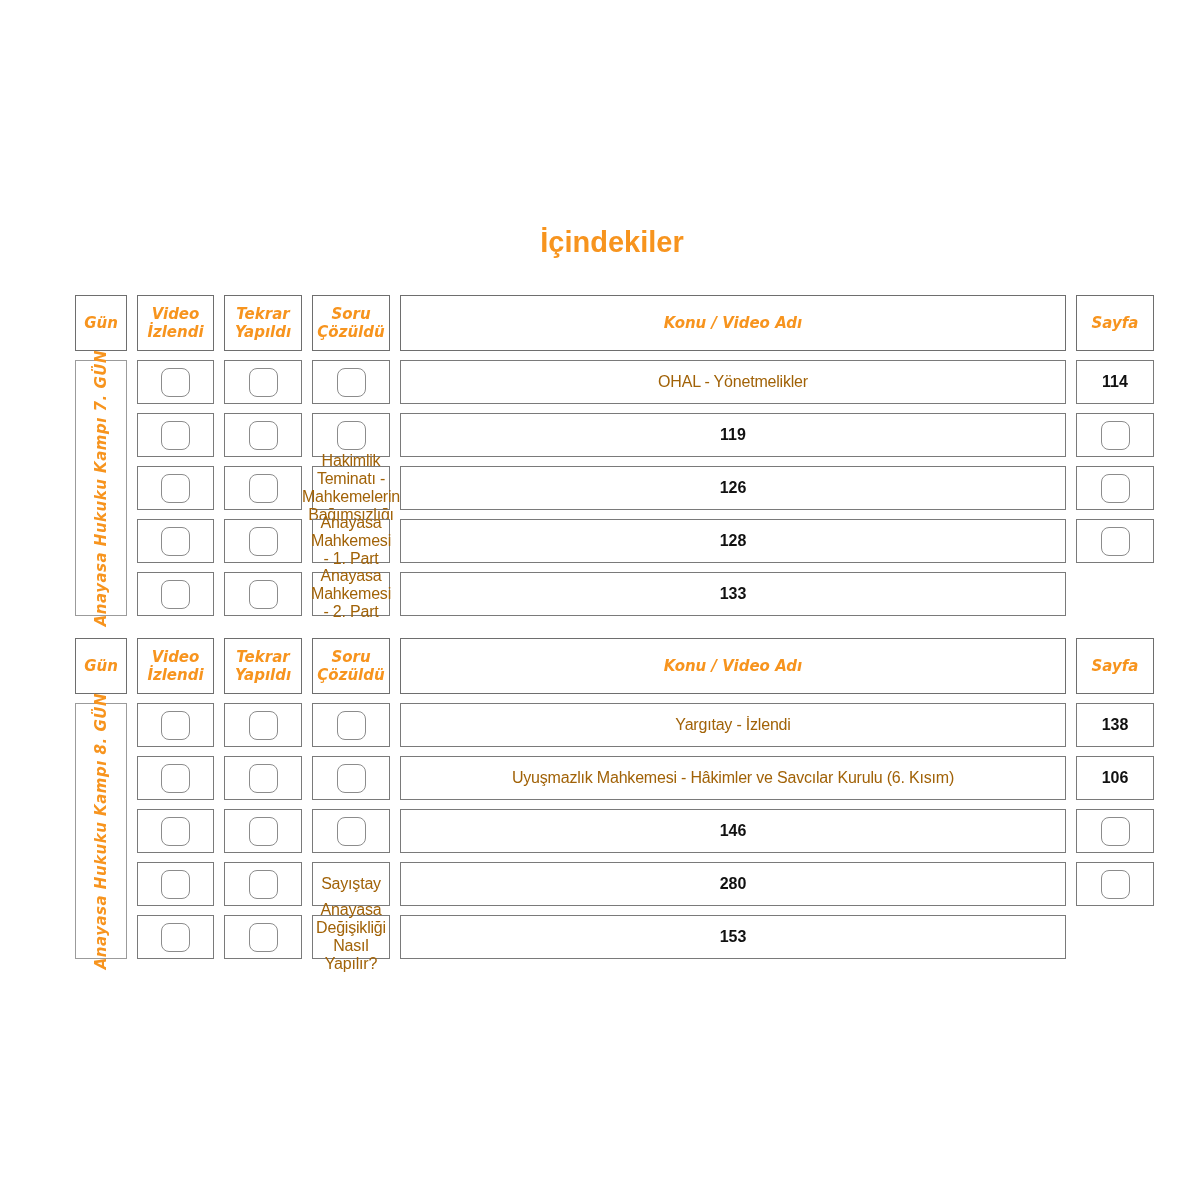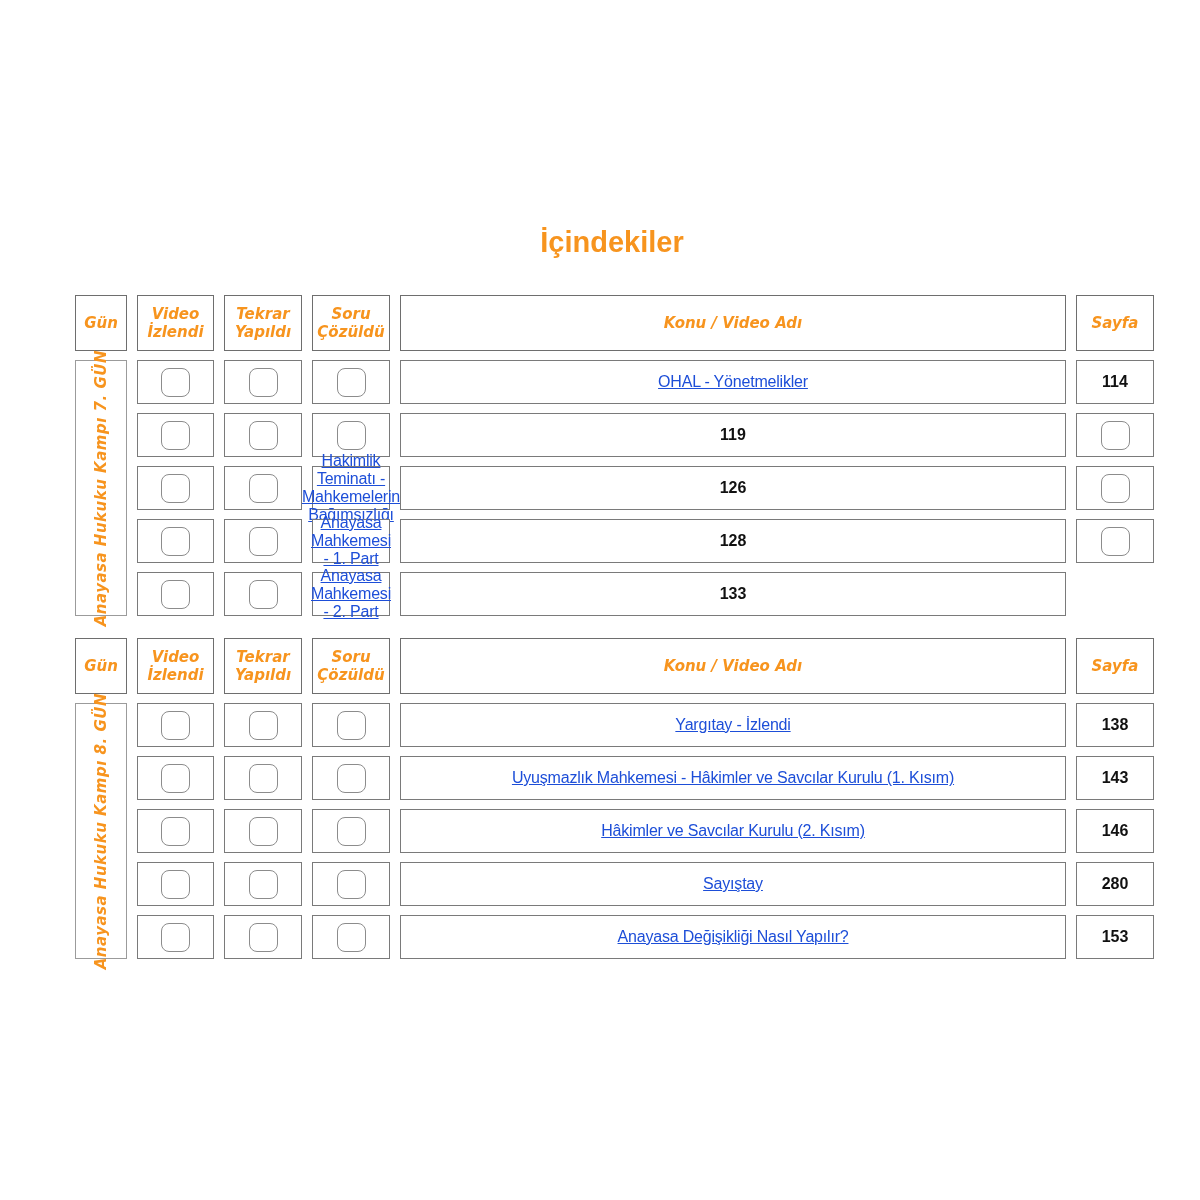--- a/index.html
+++ b/index.html
@@ -78,24 +78,23 @@
     width: 29px; height: 29px;
     border: 1px solid #8c8c8c;
     border-radius: 8px;
     background: #ffffff;
     display: inline-block;
     cursor: pointer;
   }
 
   .topic-cell {
     font-size: 16px;
-    color: #1d4ed8;
+    color: #a16207;
     letter-spacing: -0.2px;
     padding: 0 10px;
-    text-decoration: underline;
   }
   .page-cell {
     font-size: 16px;
     font-weight: bold;
     color: #111111;
   }
 </style>
 </head>
 <body>
 
@@ -201,33 +200,32 @@
 
     <div class="cell cb-cell">
         <span class="checkbox"></span>
       </div>
     <div class="cell cb-cell">
         <span class="checkbox"></span>
       </div>
     <div class="cell cb-cell">
         <span class="checkbox"></span>
       </div>
-    <div class="cell topic-cell">Uyuşmazlık Mahkemesi - Hâkimler ve Savcılar Kurulu (1. Kısım)</div>
-    <div class="cell page-cell">143</div>
-
-    <div class="cell cb-cell">
-        <span class="checkbox"></span>
-      </div>
-    <div class="cell cb-cell">
-        <span class="checkbox"></span>
-      </div>
-    <div class="cell cb-cell">
-        <span class="checkbox"></span>
-      </div>
-    <div class="cell topic-cell">Hâkimler ve Savcılar Kurulu (2. Kısım)</div>
+    <div class="cell topic-cell">Uyuşmazlık Mahkemesi - Hâkimler ve Savcılar Kurulu (6. Kısım)</div>
+    <div class="cell page-cell">106</div>
+
+    <div class="cell cb-cell">
+        <span class="checkbox"></span>
+      </div>
+    <div class="cell cb-cell">
+        <span class="checkbox"></span>
+      </div>
+    <div class="cell cb-cell">
+        <span class="checkbox"></span>
+      </div>
     <div class="cell page-cell">146</div>
 
     <div class="cell cb-cell">
         <span class="checkbox"></span>
       </div>
     <div class="cell cb-cell">
         <span class="checkbox"></span>
       </div>
     <div class="cell cb-cell">
         <span class="checkbox"></span>

